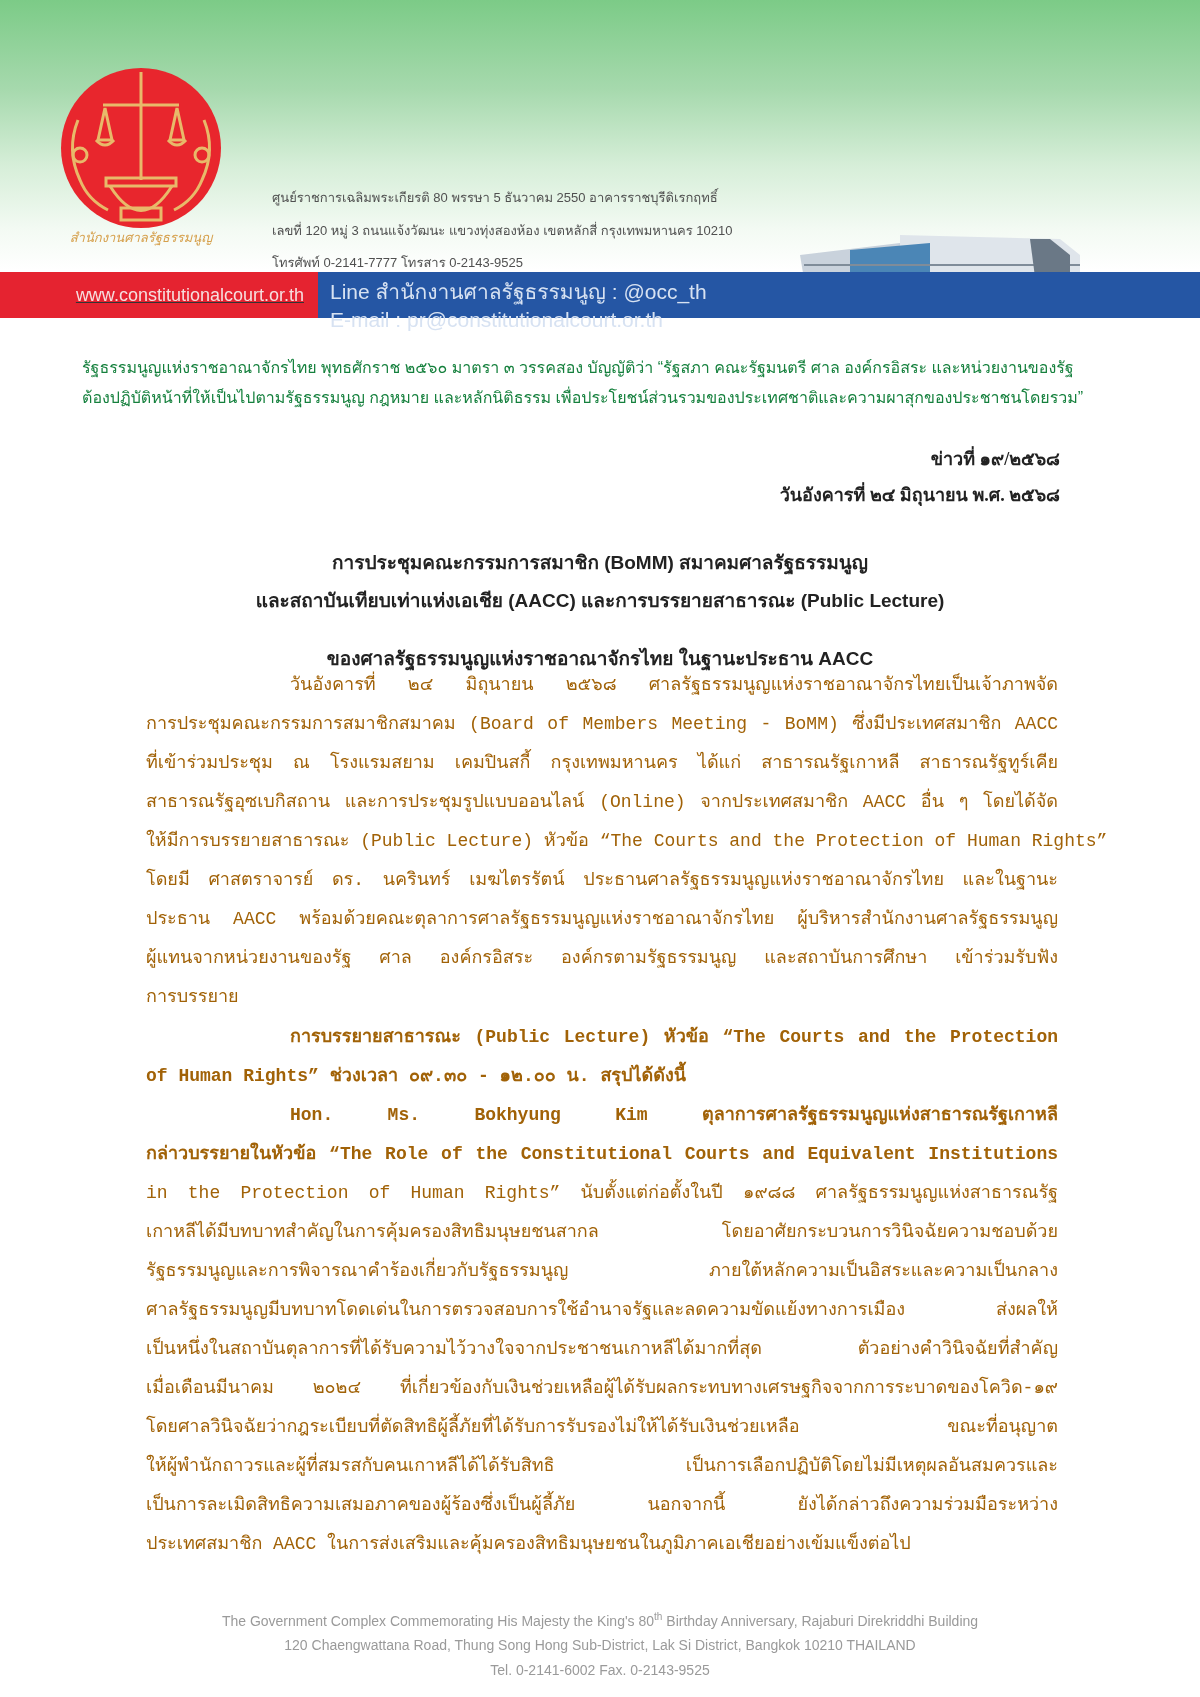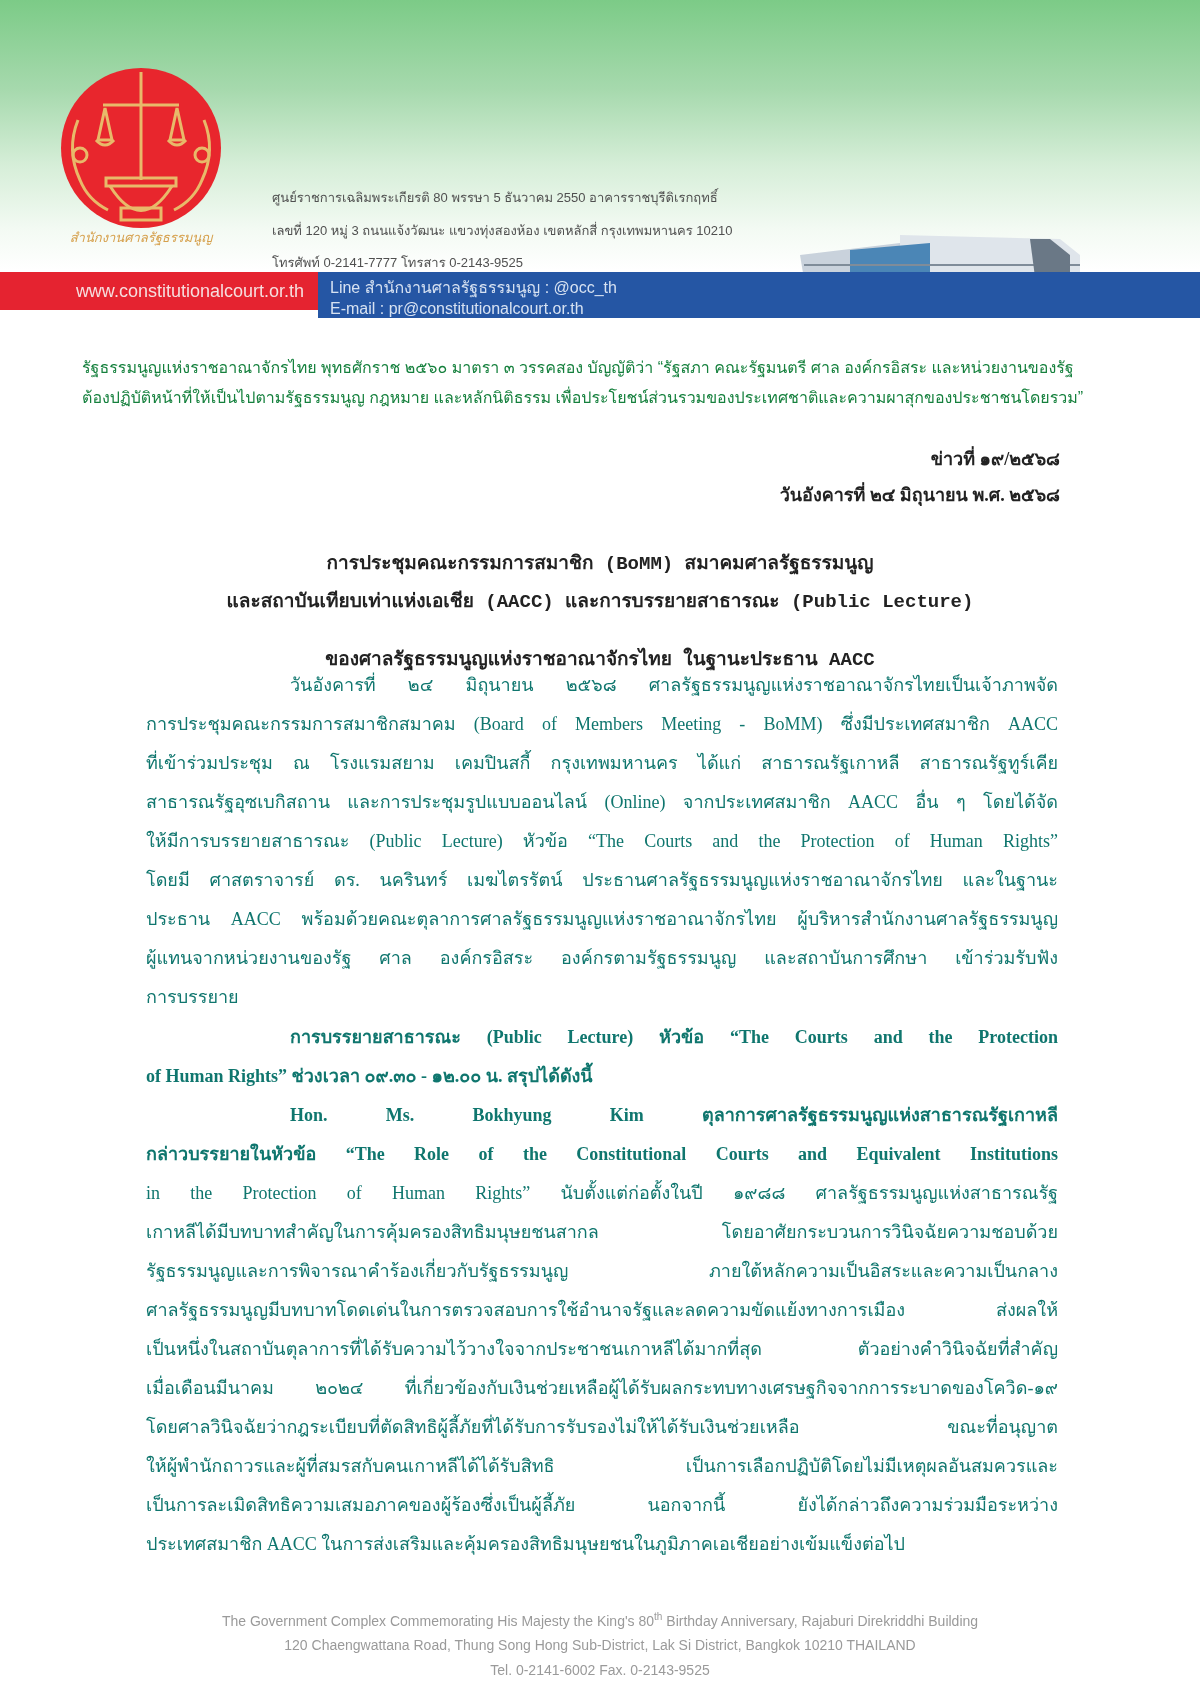--- a/index.html
+++ b/index.html
@@ -20,29 +20,29 @@
     }
     .addr {
       position: absolute; left: 272px; font-size: 13px; color: #505050; line-height: 22px;
       font-family: Liberation Sans, sans-serif; white-space: nowrap; margin-top: 24px;
     }
     .addr.l1 { top: 163px; }
     .addr.l2 { top: 196px; }
     .addr.l3 { top: 228px; }
 
     .bar-red {
-      position: absolute; left: 0; top: 272px; width: 318px; height: 38px; background: #e52330;
-      display: flex; align-items: center; justify-content: flex-end; padding-right: 14px;
+      position: absolute; left: 0; top: 272px; width: 318px; height: 46px; background: #e52330;
+      display: flex; align-items: center; justify-content: flex-end; padding-right: 14px; text-decoration: underline;
     }
     .bar-red span { color: #f6dede; font-size: 18px; font-family: "Liberation Sans", sans-serif; }
     .bar-blue {
       position: absolute; left: 318px; top: 272px; width: 882px; height: 46px; background: #2556a4;
       padding-left: 12px; padding-top: 3px;
     }
-    .bar-blue div { color: #d7e2f2; font-size: 16px; line-height 19px; font-family: "Liberation Sans", sans-serif; white-space: nowrap; }
+    .bar-blue div { color: #d7e2f2; font-size: 21px; line-height 19px; font-family: "Liberation Sans", sans-serif; white-space: nowrap; }
     .building {
       position: absolute; left: 790px; top: 225px; width: 300px; height: 90px;
     }
 
     
     .motto {
       position: absolute; left: 82px; width: 1060px; font-size: 16px; color: #15803d;
       font-family: "Liberation Sans", sans-serif; white-space: nowrap;
     }
     .motto.m1 { top: 355px; }
@@ -52,30 +52,30 @@
     .meta {
       position: absolute; right: 140px; text-align: right; font-size: 18px; font-weight: bold; color: #222;
       font-family: "Liberation Serif", serif; white-space: nowrap;
     }
     .meta.n1 { top: 444px; }
     .meta.n2 { top: 480px; }
 
     
     .headline {
       position: absolute; left: 0; width: 1200px; text-align: center; font-size: 19px; font-weight: bold;
-      color: #222; font-family: Liberation Mono, monospace; white-space: nowrap;
+      color: #222; font-family: Liberation Sans, sans-serif; white-space: nowrap;
     }
     .headline.h1 { top: 547px; }
     .headline.h2 { top: 585px; }
     .headline.h3 { top: 623px; margin-top: 20px; }
 
     
     .body-line {
-      position: absolute; left: 146px; width: 912px; font-size: 18px; color: #0f766e;
-      font-family: Liberation Serif, serif; white-space: nowrap; text-align: justify; text-align-last: justify;
+      position: absolute; left: 146px; width: 912px; font-size: 18px; color: #a16207;
+      font-family: Liberation Mono, monospace; white-space: nowrap; text-align: justify; text-align-last: justify;
       line-height: 26px;
     }
     .body-line.last { text-align-last: left; }
     .body-line.indent { left: 290px; width: 768px; }
     .body-line.bold { font-weight: bold; }
 
     
     .footer {
       position: absolute; left: 0; width: 1200px; text-align: center; font-size: 14px; color: #9a9a9a;
       font-family: "Liberation Sans", sans-serif; white-space: nowrap;

